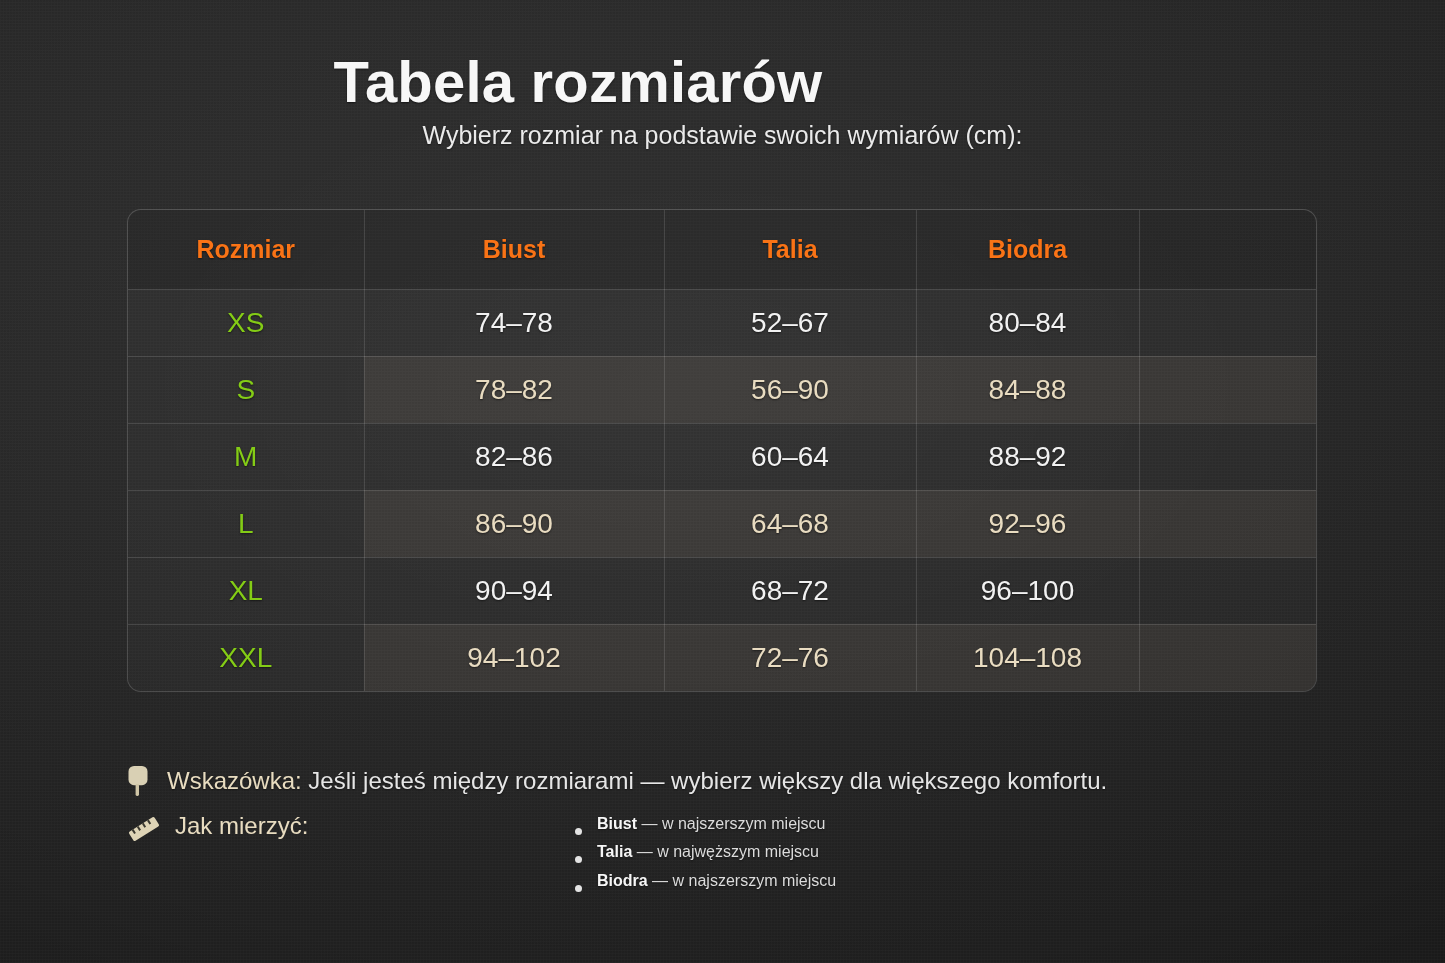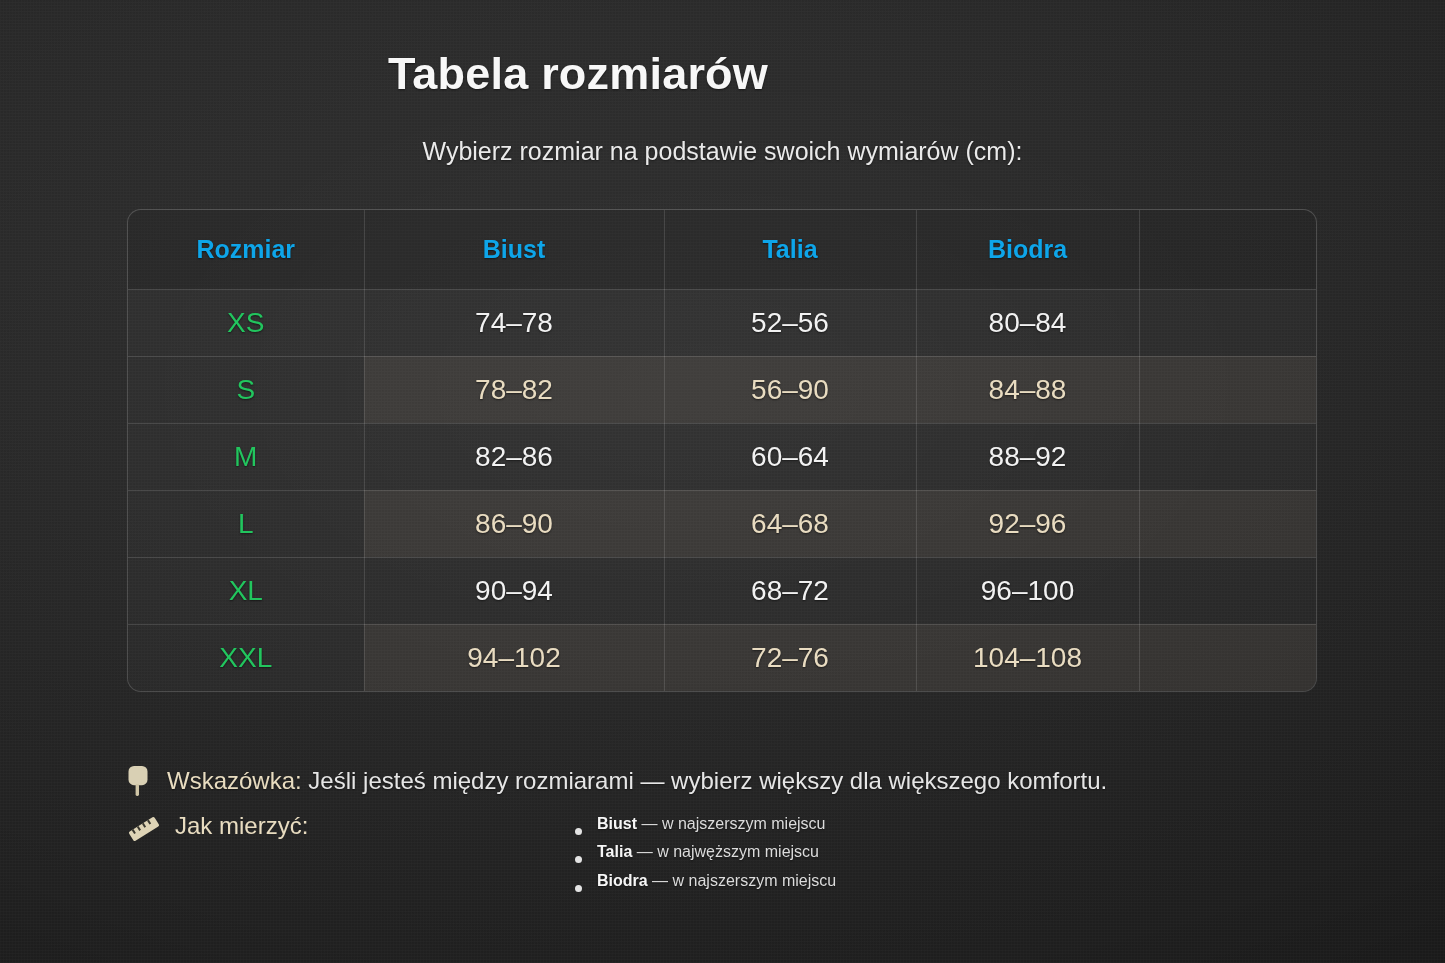--- a/index.html
+++ b/index.html
@@ -46,30 +46,30 @@
     z-index: 2;
   }
 
   
   .title {
     position: absolute;
     top: 48px;
     left: 0;
     width: 1156px;
     text-align: center;
-    font-size: 45px;
+    font-size: 58px;
     font-weight: 700;
     letter-spacing: 0.2px;
     color: #f7f7f7;
     text-shadow: 0 1px 2px rgba(0,0,0,0.55);
   }
 
   .subtitle {
     position: absolute;
-    top: 137px;
+    top: 121px;
     left: 0;
     width: 1445px;
     text-align: center;
     font-size: 25px;
     font-weight: 400;
     color: #eaeaea;
     text-shadow: 0 1px 2px rgba(0,0,0,0.45);
   }
 
   
@@ -103,37 +103,37 @@
     border-bottom: 1px solid rgba(255,255,255,0.13);
   }
   table.size-table th:last-child,
   table.size-table td:last-child { border-right: none; }
   table.size-table tbody tr:last-child td { border-bottom: none; }
 
   table.size-table thead th {
     height: 79px;
     font-size: 25px;
     font-weight: 700;
-    color: #0ea5e9;
+    color: #f97316;
     background: rgba(0,0,0,0.12);
     text-shadow: 0 1px 2px rgba(0,0,0,0.5);
   }
 
   table.size-table tbody td {
     height: 67px;
     font-size: 28px;
     font-weight: 400;
     color: #f2f2f2;
     text-shadow: 0 1px 2px rgba(0,0,0,0.5);
   }
 
   
   table.size-table tbody td.size-label {
     background: transparent;
-    color: #22c55e;
+    color: #84cc16;
     text-align: center;
   }
 
   
   table.size-table tbody tr.striped td.measure,
   table.size-table tbody tr.striped td.blank {
     background: rgba(225,208,170,0.075);
   }
   table.size-table tbody tr.striped td.measure {
     color: #e9dcc1;
@@ -244,21 +244,21 @@
           <th>Biust</th>
           <th>Talia</th>
           <th>Biodra</th>
           <th></th>
         </tr>
       </thead>
       <tbody id="table-body">
           <tr>
             <td class="size-label">XS</td>
             <td class="measure">74–78</td>
-            <td class="measure">52–56</td>
+            <td class="measure">52–67</td>
             <td class="measure">80–84</td>
             <td class="blank"></td>
           </tr>
           <tr class="striped">
             <td class="size-label">S</td>
             <td class="measure">78–82</td>
             <td class="measure">56–90</td>
             <td class="measure">84–88</td>
             <td class="blank"></td>
           </tr>

